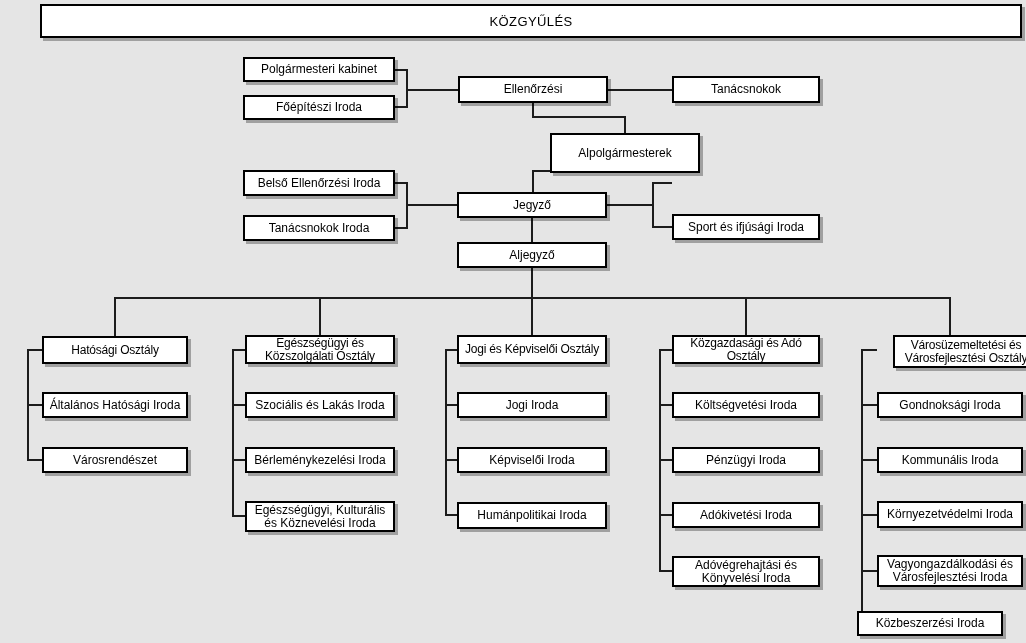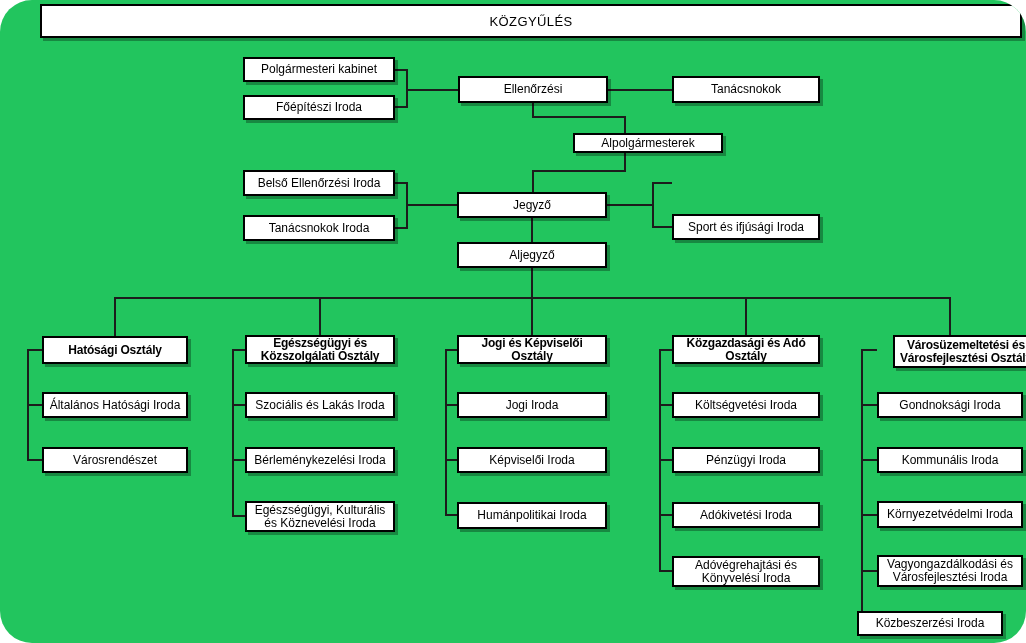--- a/index.html
+++ b/index.html
@@ -1,32 +1,31 @@
 <!DOCTYPE html>
 <html><head>
 <meta charset="utf-8">
 <style>
   html,body { margin:0; padding:0; }
   .canvas {
     position:relative; width:1026px; height:643px;
-    background:#22c55e; overflow:hidden;
+    background:#e5e5e5; overflow:hidden;
     font-family:"Liberation Sans", sans-serif;
-    border-radius:32px;
   }
   .wires { position:absolute; left:0; top:0; z-index:1; }
   .box {
     position:absolute; z-index:2; box-sizing:border-box;
     background:#ffffff; border:2px solid #000;
     box-shadow:3px 3px 0 rgba(0,0,0,0.30);
     display:flex; align-items:center; justify-content:center;
     text-align:center; color:#000; font-size:12px; line-height:13px;
     padding:1px 2px;
   }
   .title { font-size:13px; letter-spacing:0.4px; }
-  .dept  { font-weight:bold; letter-spacing:-0.2px; }
+  .dept  { font-weight:normal; letter-spacing:-0.2px; }
 </style>
 </head>
 <body>
 
 <div class="canvas">
 
   <svg class="wires" width="1026" height="643" viewBox="0 0 1026 643" stroke="#1c1c1c" stroke-width="2" shape-rendering="crispEdges">
 
     <line x1="395" y1="70" x2="408" y2="70"></line>
     <line x1="395" y1="107" x2="408" y2="107"></line>
@@ -89,21 +88,21 @@
     <line x1="862" y1="571" x2="877" y2="571"></line>
     <line x1="862" y1="623" x2="877" y2="623"></line>
   </svg>
 
   <div class="box title" style="left:40px;top:4px;width:982px;height:34px">KÖZGYŰLÉS</div>
 
   <div class="box" style="left:243px;top:57px;width:152px;height:25px">Polgármesteri kabinet</div>
   <div class="box" style="left:243px;top:95px;width:152px;height:25px">Főépítészi Iroda</div>
   <div class="box" style="left:458px;top:76px;width:150px;height:27px">Ellenőrzési</div>
   <div class="box" style="left:672px;top:76px;width:148px;height:27px">Tanácsnokok</div>
-  <div class="box" style="left:573px;top:133px;width:150px;height:20px">Alpolgármesterek</div>
+  <div class="box" style="left:550px;top:133px;width:150px;height:40px">Alpolgármesterek</div>
 
   <div class="box" style="left:243px;top:170px;width:152px;height:26px">Belső Ellenőrzési Iroda</div>
   <div class="box" style="left:243px;top:215px;width:152px;height:26px">Tanácsnokok Iroda</div>
   <div class="box" style="left:457px;top:192px;width:150px;height:26px">Jegyző</div>
   <div class="box" style="left:672px;top:214px;width:148px;height:26px">Sport és ifjúsági Iroda</div>
   <div class="box" style="left:457px;top:242px;width:150px;height:26px">Aljegyző</div>
 
   <div class="box dept" style="left:42px;top:336px;width:146px;height:28px">Hatósági Osztály</div>
   <div class="box dept" style="left:245px;top:335px;width:150px;height:29px">Egészségügyi és Közszolgálati Osztály</div>
   <div class="box dept" style="left:457px;top:335px;width:150px;height:29px">Jogi és Képviselői Osztály</div>

